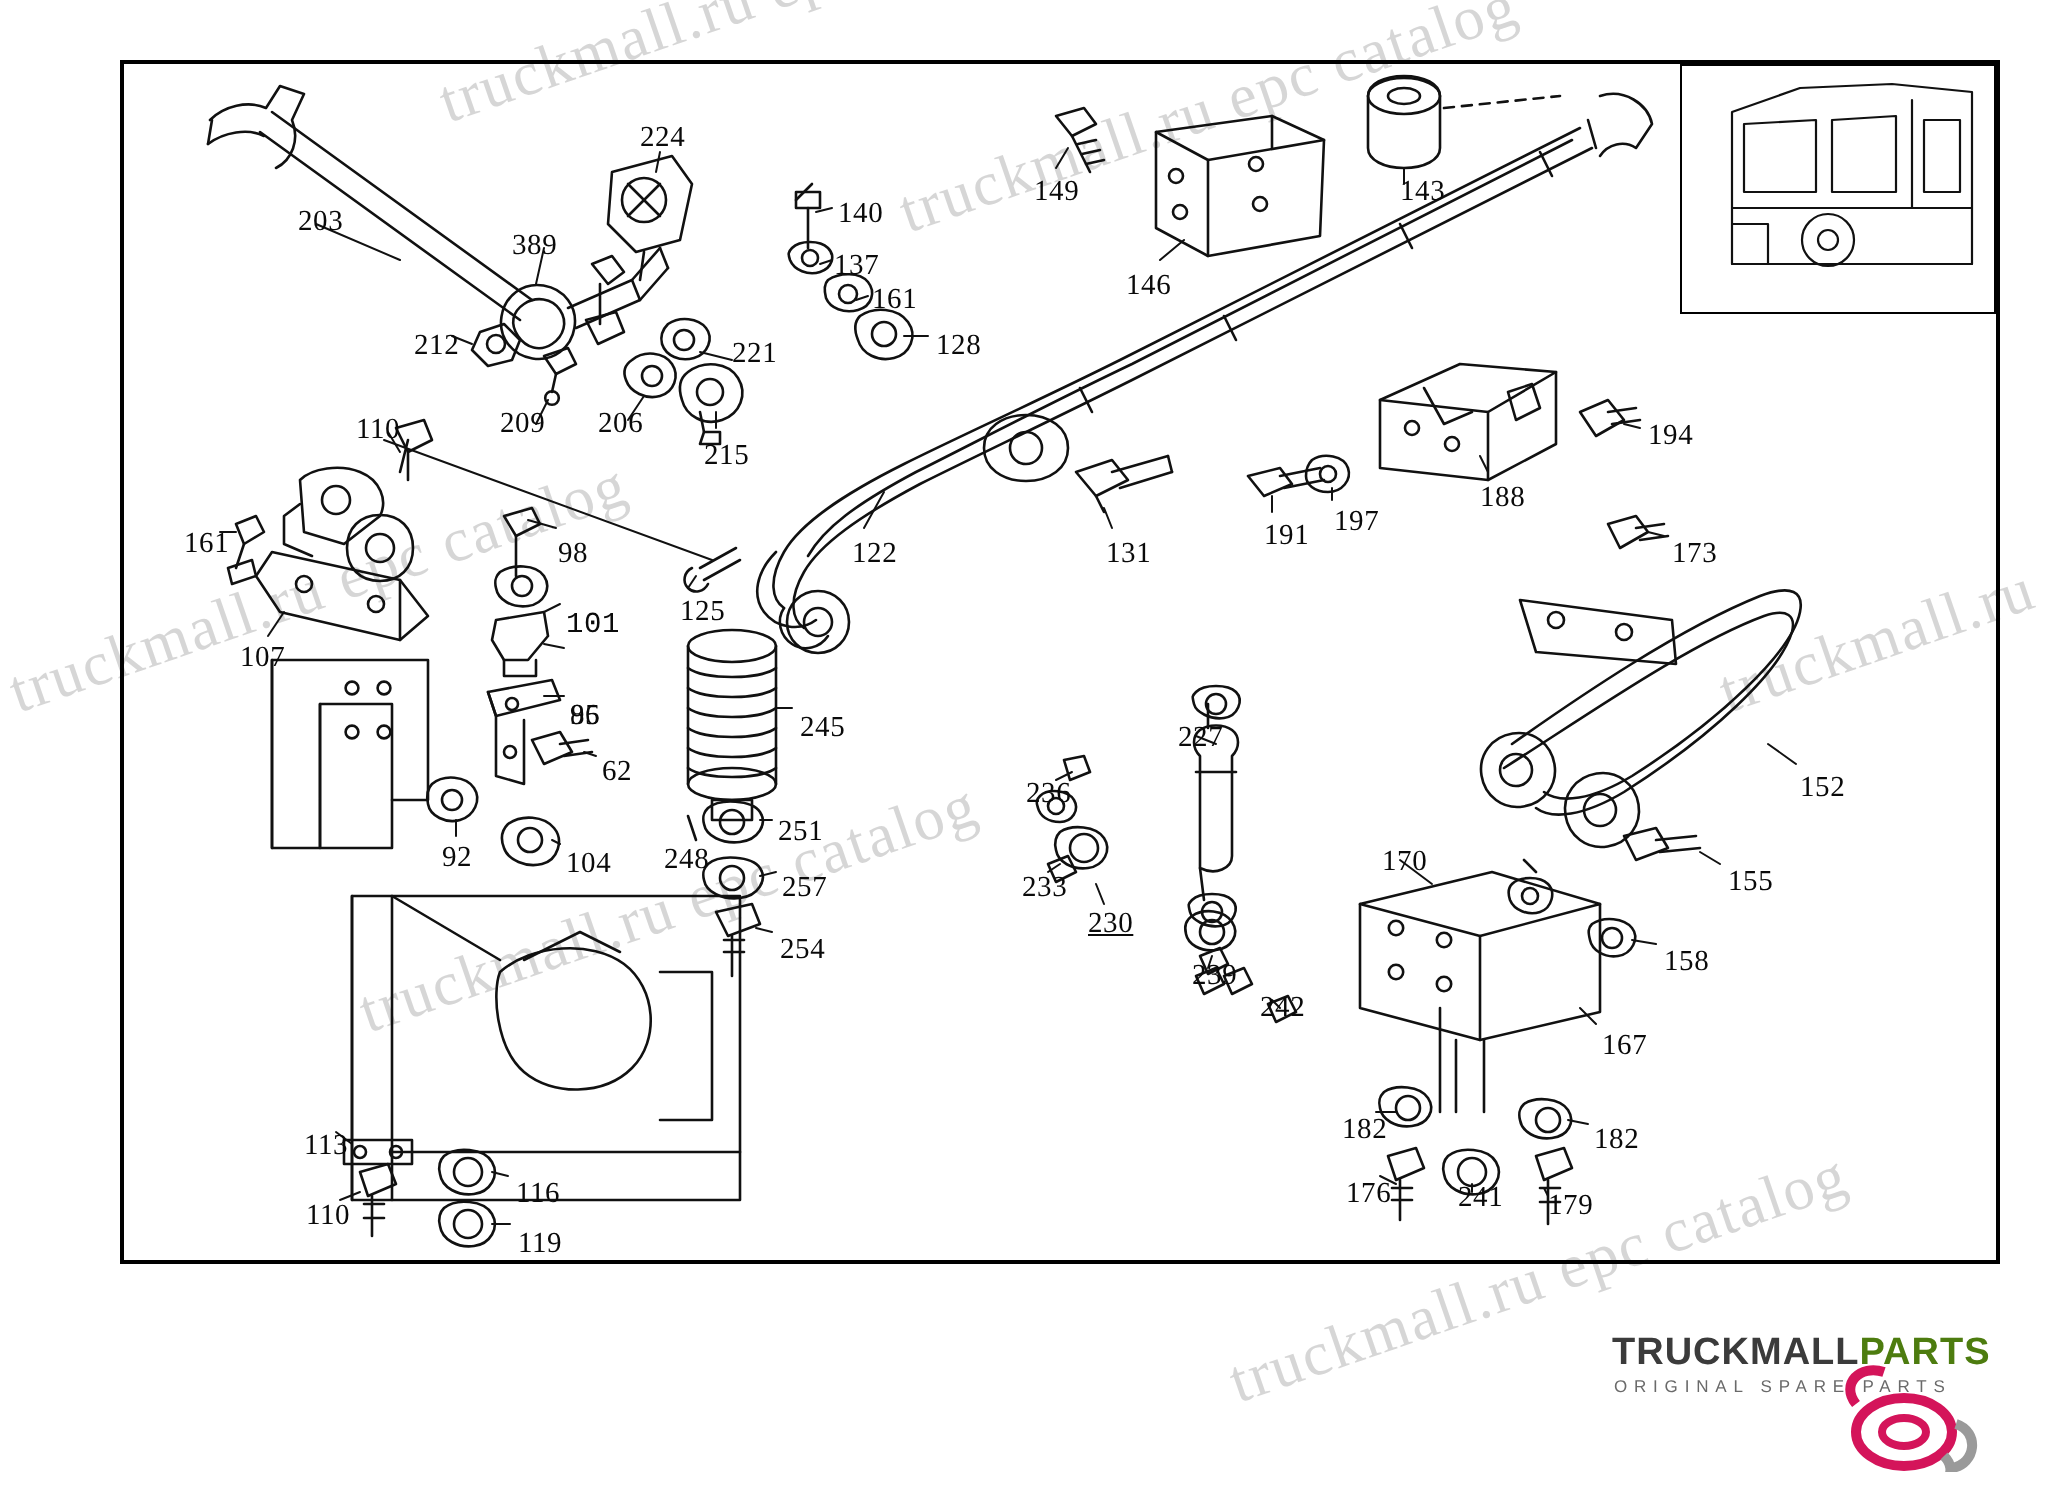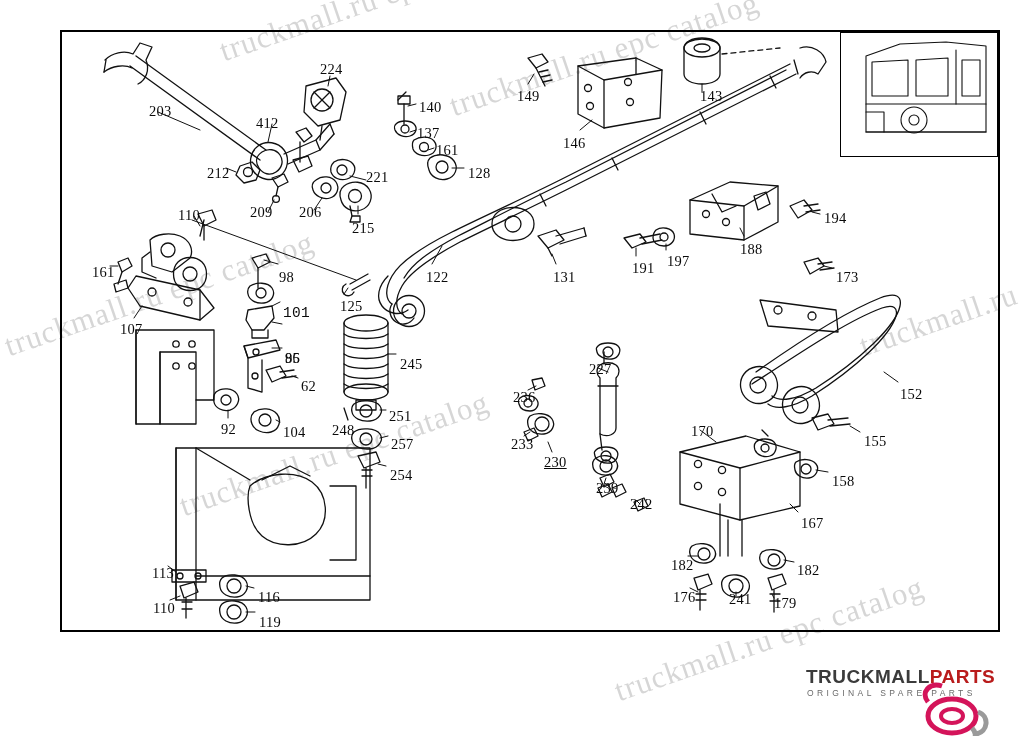--- a/index.html
+++ b/index.html
@@ -77,21 +77,21 @@
   .brand-text {
     position: absolute;
     left: 0;
     top: 8px;
     font-family: "Liberation Sans", sans-serif;
     font-size: 19px;
     letter-spacing: 0.5px;
     font-weight: bold;
     color: #3b3b3b;
   }
-  .brand-text .accent { color: #b91c1c; }
+  .brand-text .accent { color: #4d7c0f; }
   .brand-sub {
     position: absolute;
     left: 1px;
     top: 30px;
     font-family: "Liberation Sans", sans-serif;
     font-size: 8.5px;
     letter-spacing: 3.4px;
     color: #6a6a6a;
   }
 </style>
@@ -468,21 +468,21 @@
       <path d="M794 562 L784 560" stroke-width="1"></path>
       <path d="M690 588 L698 592" stroke-width="1"></path>
       <path d="M736 592 L736 596" stroke-width="1"></path>
       <path d="M772 594 L774 598" stroke-width="1"></path>
     </g>
   </svg>
 
   <div id="callouts">
       <div class="lbl" style="left: 129px; top: 104px; margin-left: 20px;">203</div>
       <div class="lbl" style="left: 320px; top: 62px; font-family: Liberation Serif, serif;">224</div>
-      <div class="lbl" style="left: 256px; top: 116px;">412</div>
+      <div class="lbl" style="left: 256px; top: 116px;">389</div>
       <div class="lbl" style="left: 207px; top: 166px;">212</div>
       <div class="lbl" style="left: 366px; top: 170px;">221</div>
       <div class="lbl" style="left: 250px; top: 205px;">209</div>
       <div class="lbl" style="left: 299px; top: 205px;">206</div>
       <div class="lbl" style="left: 352px; top: 221px;">215</div>
       <div class="lbl" style="left: 419px; top: 100px;">140</div>
       <div class="lbl" style="left: 417px; top: 126px;">137</div>
       <div class="lbl" style="left: 436px; top: 143px;">161</div>
       <div class="lbl" style="left: 468px; top: 166px;">128</div>
       <div class="lbl" style="left: 517px; top: 89px;">149</div>

